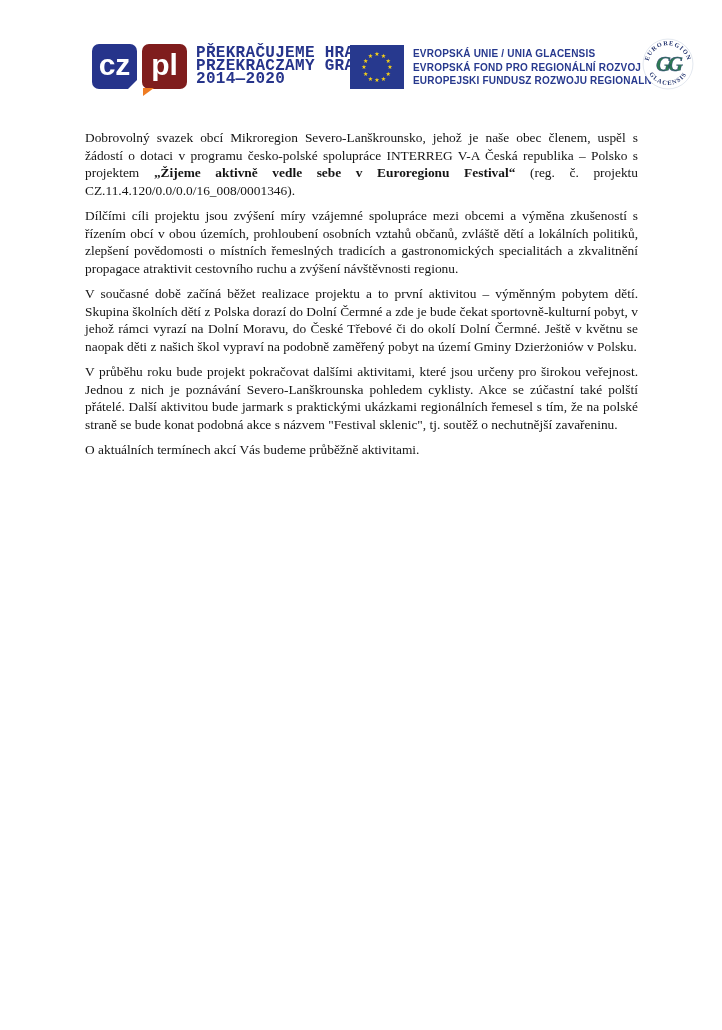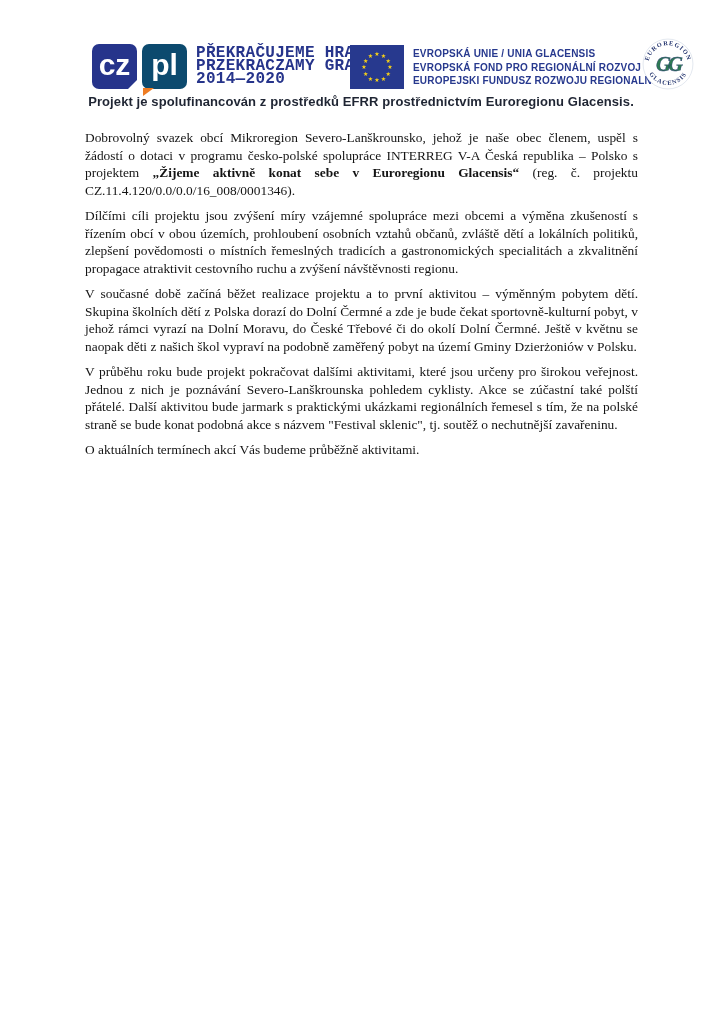--- a/index.html
+++ b/index.html
@@ -16,21 +16,21 @@
 
   
   .header { position:absolute; top:0; left:0; right:0; height:120px; }
 
   .interreg-logo { position:absolute; left:92px; top:44px; display:flex; align-items:flex-start; }
   .bubble { position:relative; width:45px; height:45px; border-radius:7px;
             display:flex; align-items:center; justify-content:center;
             font-family:"Liberation Sans", sans-serif; font-weight:bold;
             color:#ffffff; font-size:30px; line-height:1; }
   .bubble.cz { background:#26348b; margin-right:5px; }
-  .bubble.pl { background:#0c4a6e; }
+  .bubble.pl { background:#7f1d1d; }
   .cz-cut { position:absolute; right:-1px; bottom:-1px; width:0; height:0;
             border-bottom:11px solid #ffffff; border-left:11px solid transparent; }
   .pl-tail { position:absolute; left:1px; bottom:-7px; width:0; height:0;
              border-top:8px solid #ee7c23; border-right:11px solid transparent; }
   .bubble .label { position:relative; top:-2px; }
 
   .interreg-text { margin-left:9px; padding-top:3px;
     font-family:Liberation Mono, monospace; font-weight:bold;
     font-size:16px; line-height:13px; letter-spacing:0.3px; color:#26348b; }
 
@@ -110,23 +110,22 @@
       <text font-family="Liberation Serif, serif" font-size="6" font-weight="bold" fill="#24356f" letter-spacing="1">
         <textPath href="#arcTop" startOffset="50%" text-anchor="middle">EUROREGION</textPath>
       </text>
       <text font-family="Liberation Serif, serif" font-size="6" font-weight="bold" fill="#24356f" letter-spacing="1">
         <textPath href="#arcBottom" startOffset="50%" text-anchor="middle">GLACENSIS</textPath>
       </text>
       <text x="25" y="32" text-anchor="middle" font-family="Liberation Serif, serif" font-size="20" font-weight="bold" font-style="italic" letter-spacing="-3" fill="#2d7a52" stroke="#24356f" stroke-width="0.4">GG</text>
     </svg>
   </div>
 
-  <div class="doc-title">Projekt je spolufinancován z prostředků EFRR prostřednictvím Euroregionu Glacensis.</div>
 
   <div class="body-text">
-    <p><span>Dobrovolný svazek obcí Mikroregion Severo-Lanškrounsko, jehož je naše obec členem, uspěl s žádostí o dotaci v programu česko-polské spolupráce INTERREG V-A Česká republika – Polsko s projektem </span><strong>„Žijeme aktivně konat sebe v Euroregionu Glacensis“</strong><span> (reg. č. projektu CZ.11.4.120/0.0/0.0/16_008/0001346).</span></p>
+    <p><span>Dobrovolný svazek obcí Mikroregion Severo-Lanškrounsko, jehož je naše obec členem, uspěl s žádostí o dotaci v programu česko-polské spolupráce INTERREG V-A Česká republika – Polsko s projektem </span><strong>„Žijeme aktivně vedle sebe v Euroregionu Festival“</strong><span> (reg. č. projektu CZ.11.4.120/0.0/0.0/16_008/0001346).</span></p>
     <p>Dílčími cíli projektu jsou zvýšení míry vzájemné spolupráce mezi obcemi a výměna zkušeností s řízením obcí v obou územích, prohloubení osobních vztahů občanů, zvláště dětí a lokálních politiků, zlepšení povědomosti o místních řemeslných tradicích a gastronomických specialitách a zkvalitnění propagace atraktivit cestovního ruchu a zvýšení návštěvnosti regionu.</p>
     <p>V současné době začíná běžet realizace projektu a to první aktivitou – výměnným pobytem dětí. Skupina školních dětí z Polska dorazí do Dolní Čermné a zde je bude čekat sportovně-kulturní pobyt, v jehož rámci vyrazí na Dolní Moravu, do České Třebové či do okolí Dolní Čermné. Ještě v květnu se naopak děti z našich škol vypraví na podobně zaměřený pobyt na území Gminy Dzierżoniów v Polsku.</p>
     <p>V průběhu roku bude projekt pokračovat dalšími aktivitami, které jsou určeny pro širokou veřejnost. Jednou z nich je poznávání Severo-Lanškrounska pohledem cyklisty. Akce se zúčastní také polští přátelé. Další aktivitou bude jarmark s praktickými ukázkami regionálních řemesel s tím, že na polské straně se bude konat podobná akce s názvem "Festival sklenic", tj. soutěž o nechutnější zavařeninu.</p>
     <p>O aktuálních termínech akcí Vás budeme průběžně aktivitami.</p>
   </div>
 
 </div>
 
 </body></html>

